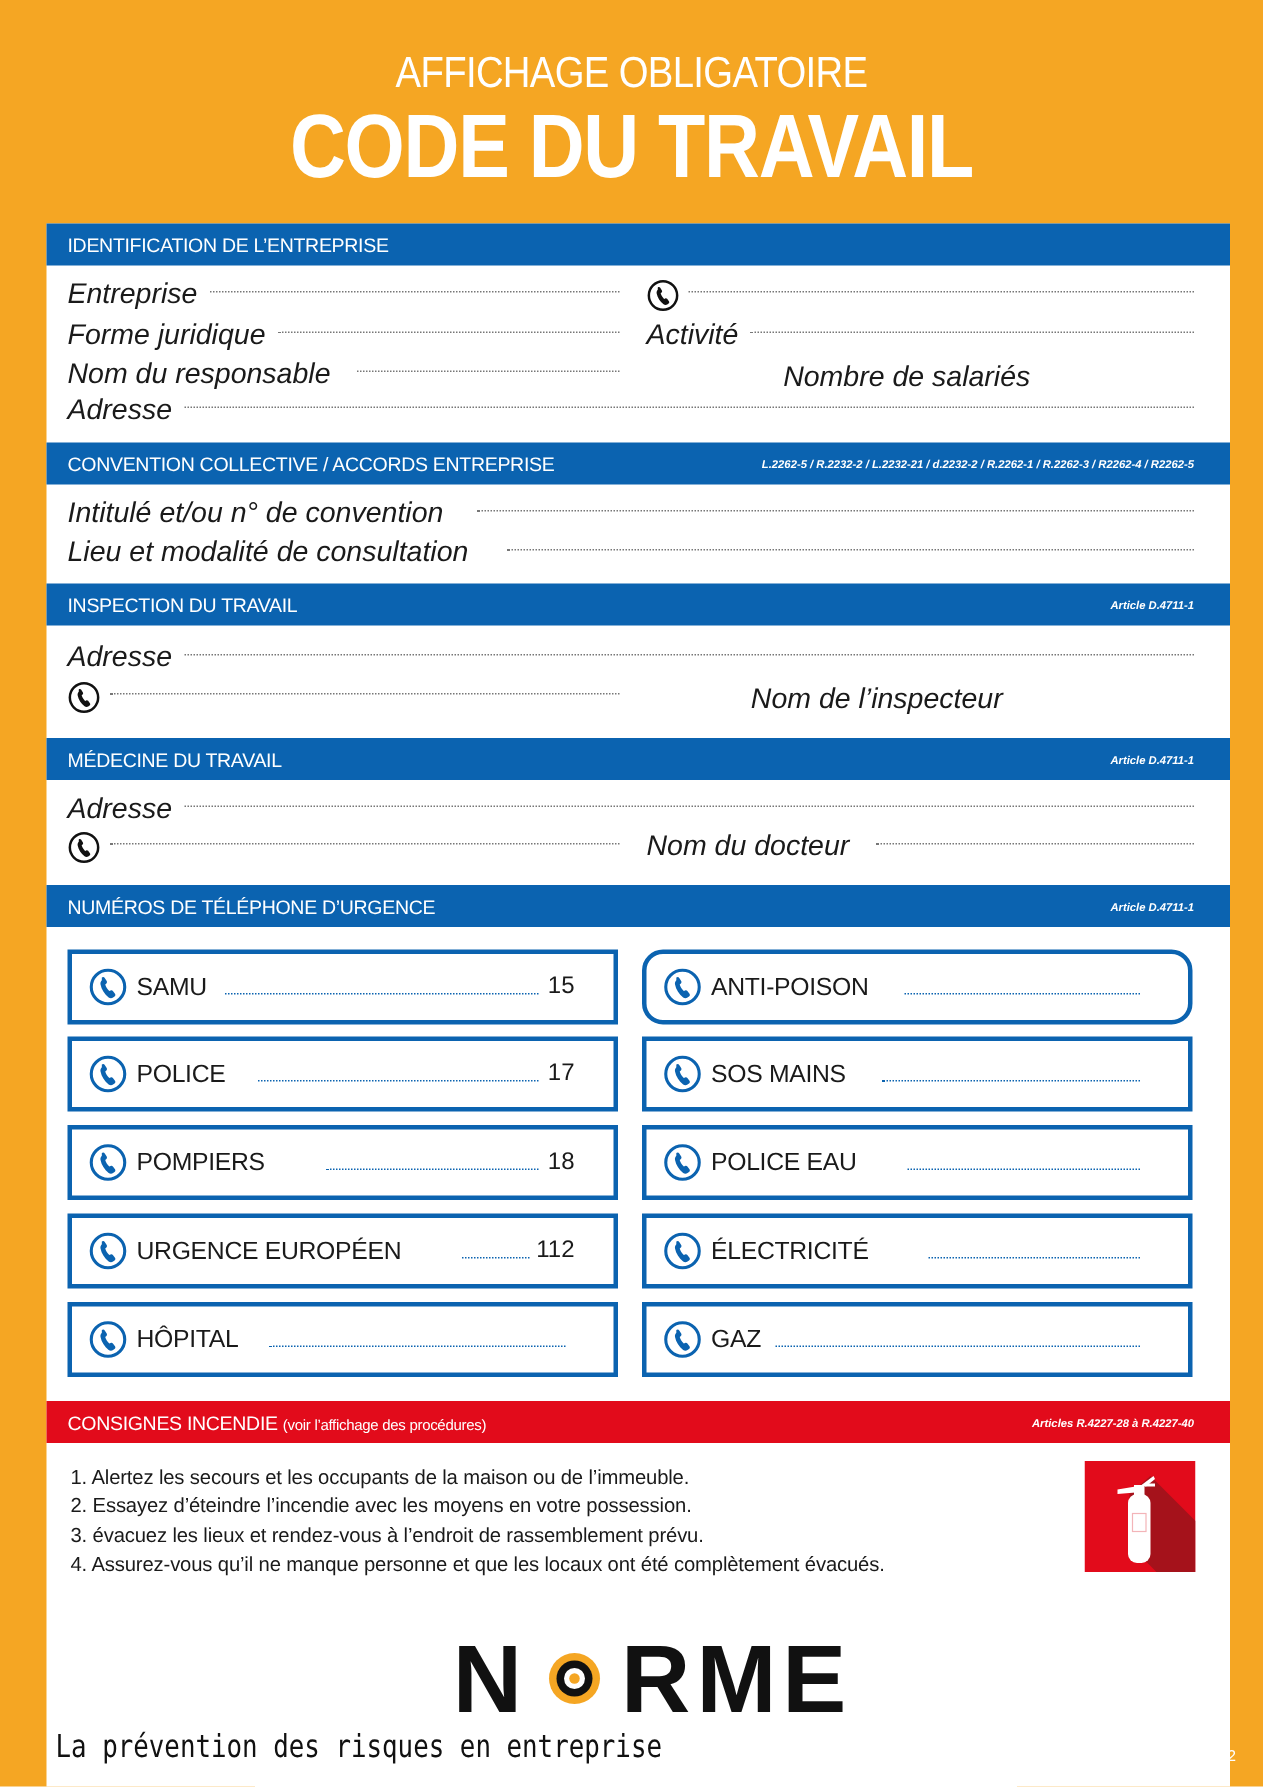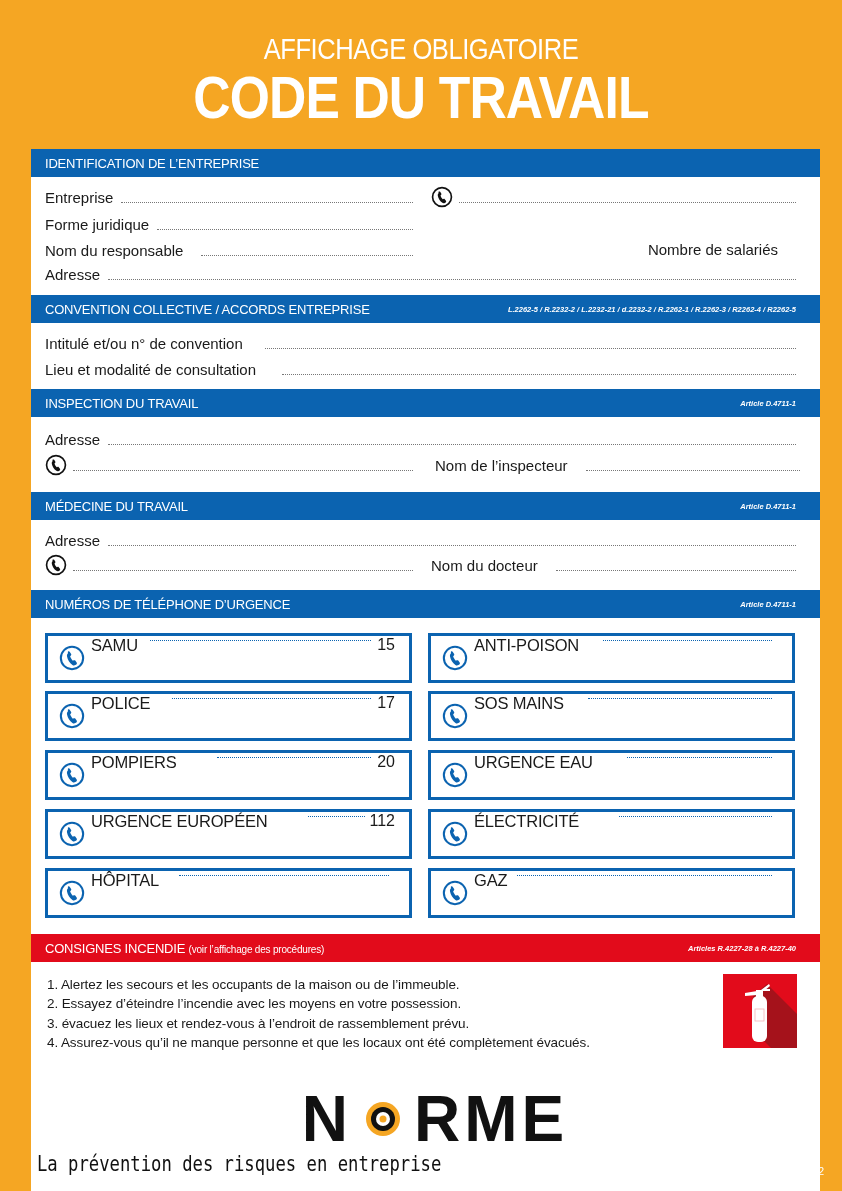--- a/index.html
+++ b/index.html
@@ -31,36 +31,36 @@
     position: absolute; left: 0; width: 789px; height: 28px;
     background: #0b63b0; color: #fff;
     display: flex; align-items: center; justify-content: space-between;
     padding: 0 24px 0 14px;
   }
   .sec-head.red { background: #e20b1b; }
   .sec-title { font-size: 13px; letter-spacing: -0.2px; }
   .sec-title small { font-size: 10px; }
   .sec-ref { font-size: 7.5px; font-style: italic; font-weight: bold; }
   .field {
-    position: absolute; display: flex; align-items: flex-end;
-    font-size: 15px; height: 18px;
+    position: absolute; display: flex; align-items: center;
+    font-size: 19px; height: 18px; font-style: italic;
   }
   .field .lbl { white-space: nowrap; margin-right: 8px; }
   .field .dots {
     flex: 1; border-bottom: 1px dotted #777; height: 1px;
     transform: translateY(-3px);
   }
   .phone-ico {
     display: inline-block; width: 22px; height: 22px; margin-right: 6px;
     flex: 0 0 auto; align-self: center;
   }
   .emg {
     position: absolute; width: 367px; height: 50px;
     border: 3px solid #0b63b0; background: #fff;
-    display: flex; align-items: flex-start; padding: 0 14px 0 11px;
+    display: flex; align-items: center; padding: 0 26px 0 11px;
   }
   .emg .phone-ico { width: 26px; height: 26px; margin-right: 6px; }
   .emg .name { font-size: 16.5px; white-space: nowrap; margin-right: 12px; letter-spacing: -0.2px; }
   .emg .dots { flex: 1; border-bottom: 1px dotted #0b63b0; transform: translateY(4px); }
   .emg .num { font-size: 16px; margin-left: 6px; min-width: 0; }
   .consignes {
     position: absolute; left: 16px; top: 826px; font-size: 13.5px; line-height: 19.3px;
     letter-spacing: -0.1px;
   }
   .extinguisher {
@@ -114,20 +114,24 @@
   <div class="field" style="left:400px; top:39px; width:365px;">
     <svg class="phone-ico">
         <use href="#ph-black"></use>
       </svg>
     <span class="dots"></span>
   </div>
   <div class="field" style="left:14px; top:66px; width:368px;">
     <span class="lbl">Forme juridique</span>
     <span class="dots"></span>
   </div>
+  <div class="field" style="left:400px; top:66px; width:365px;">
+    <span class="lbl">Activité</span>
+    <span class="dots"></span>
+  </div>
   <div class="field" style="left:14px; top:92px; width:368px;">
     <span class="lbl" style="margin-right:18px">Nom du responsable</span>
     <span class="dots"></span>
   </div>
   <div class="field" style="left:400px; top:92px; width:365px;flex-direction:column;">
     <span class="lbl" style="margin-right:18px">Nombre de salariés</span>
     <span class="dots"></span>
   </div>
   <div class="field" style="left:14px; top:116px; width:751px;">
     <span class="lbl">Adresse</span>
@@ -154,21 +158,21 @@
   <div class="field" style="left:14px; top:281px; width:751px;">
     <span class="lbl">Adresse</span>
     <span class="dots"></span>
   </div>
   <div class="field" style="left:14px; top:307px; width:368px;">
     <svg class="phone-ico">
         <use href="#ph-black"></use>
       </svg>
     <span class="dots"></span>
   </div>
-  <div class="field" style="left:404px; top:307px; width:365px;">
+  <div class="field" style="left:380px; top:307px; width:365px;flex-direction:column;">
     <span class="lbl" style="margin-right:18px">Nom de l’inspecteur</span>
     <span class="dots"></span>
   </div>
 
   <div class="sec-head" style="top:343px">
     <span class="sec-title">MÉDECINE DU TRAVAIL</span>
     <span class="sec-ref">Article D.4711-1</span>
   </div>
   <div class="field" style="left:14px; top:382px; width:751px;">
     <span class="lbl">Adresse</span>
@@ -205,60 +209,60 @@
     <span class="name" style="margin-right:22px">POLICE</span>
     <span class="dots"></span>
     <span class="num">17</span>
   </div>
   <div class="emg" style="left:14px; top:601px;">
     <svg class="phone-ico">
         <use href="#ph-blue"></use>
       </svg>
     <span class="name" style="margin-right:40px">POMPIERS</span>
     <span class="dots"></span>
-    <span class="num">20</span>
+    <span class="num">18</span>
   </div>
   <div class="emg" style="left:14px; top:660px;">
     <svg class="phone-ico">
         <use href="#ph-blue"></use>
       </svg>
     <span class="name" style="margin-right:40px">URGENCE EUROPÉEN</span>
     <span class="dots"></span>
     <span class="num" style="margin-left:4px">112</span>
   </div>
   <div class="emg" style="left:14px; top:719px;">
     <svg class="phone-ico">
         <use href="#ph-blue"></use>
       </svg>
     <span class="name" style="margin-right:20px">HÔPITAL</span>
     <span class="dots"></span>
     <span class="num"></span>
   </div>
 
-  <div class="emg" style="left:397px; top:484px;">
+  <div class="emg" style="left:397px; top:484px;border-radius:14px;">
     <svg class="phone-ico">
         <use href="#ph-blue"></use>
       </svg>
     <span class="name" style="margin-right:24px">ANTI-POISON</span>
     <span class="dots"></span>
     <span class="num"></span>
   </div>
   <div class="emg" style="left:397px; top:542px;">
     <svg class="phone-ico">
         <use href="#ph-blue"></use>
       </svg>
     <span class="name" style="margin-right:24px">SOS MAINS</span>
     <span class="dots"></span>
     <span class="num"></span>
   </div>
   <div class="emg" style="left:397px; top:601px;">
     <svg class="phone-ico">
         <use href="#ph-blue"></use>
       </svg>
-    <span class="name" style="margin-right:34px">URGENCE EAU</span>
+    <span class="name" style="margin-right:34px">POLICE EAU</span>
     <span class="dots"></span>
     <span class="num"></span>
   </div>
   <div class="emg" style="left:397px; top:660px;">
     <svg class="phone-ico">
         <use href="#ph-blue"></use>
       </svg>
     <span class="name" style="margin-right:40px">ÉLECTRICITÉ</span>
     <span class="dots"></span>
     <span class="num"></span>

